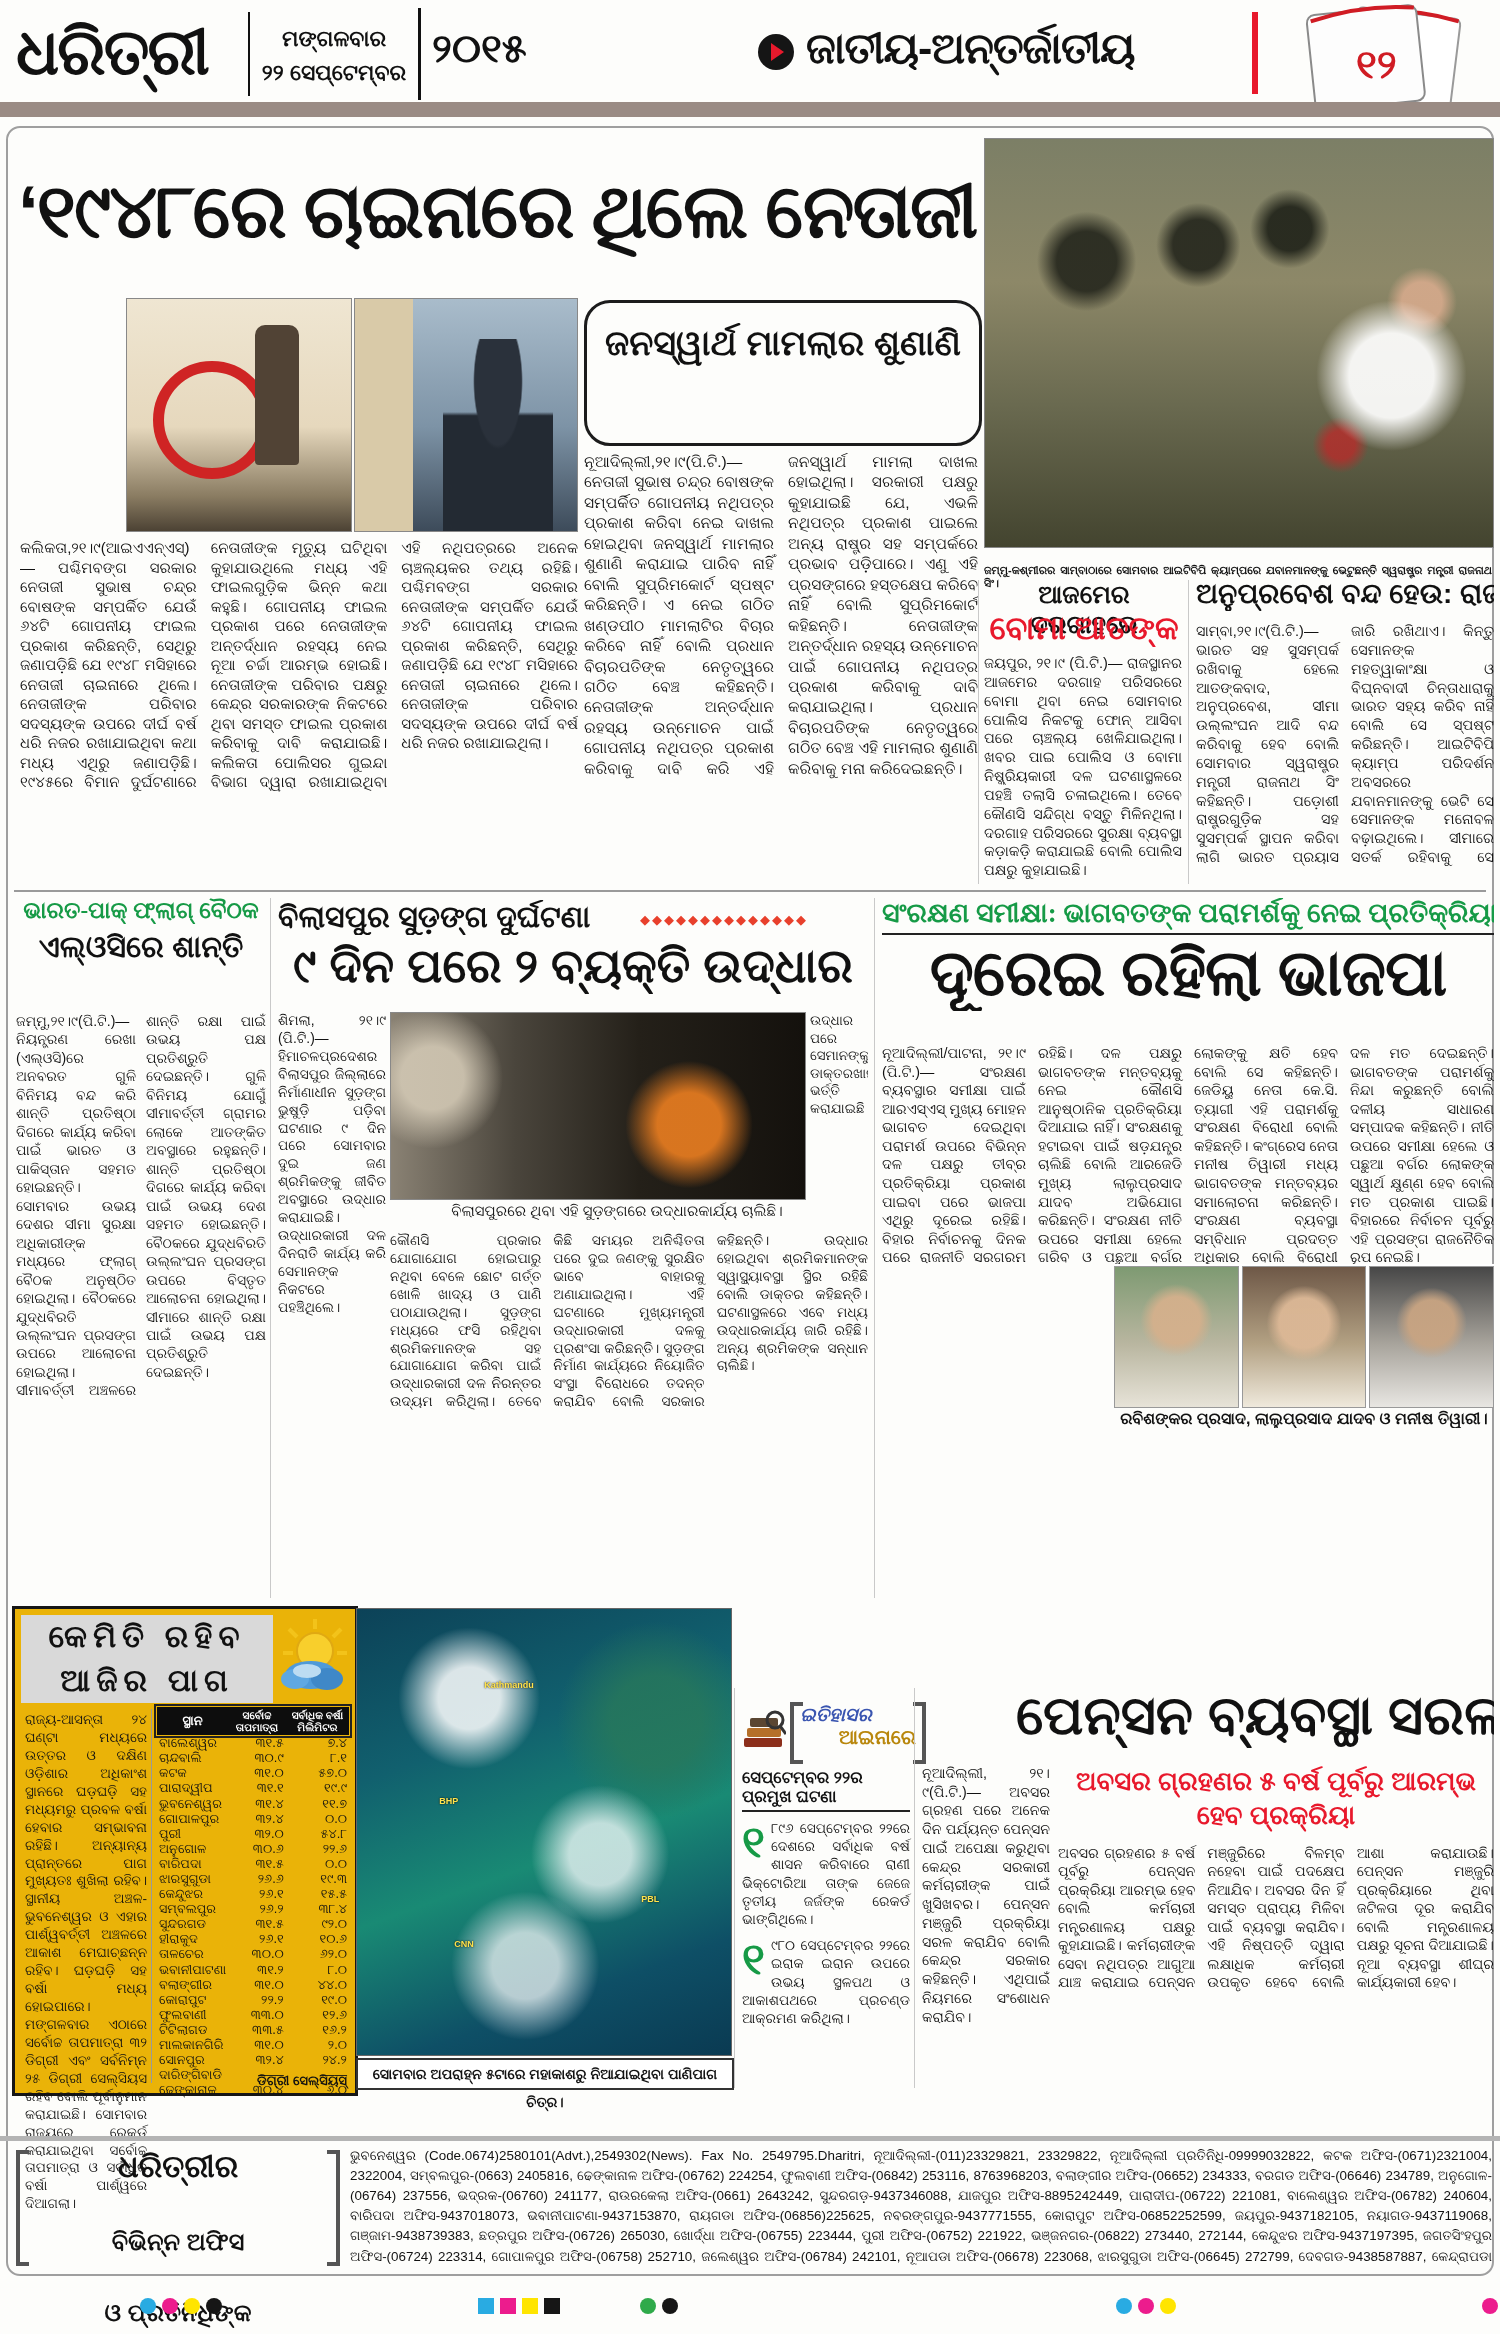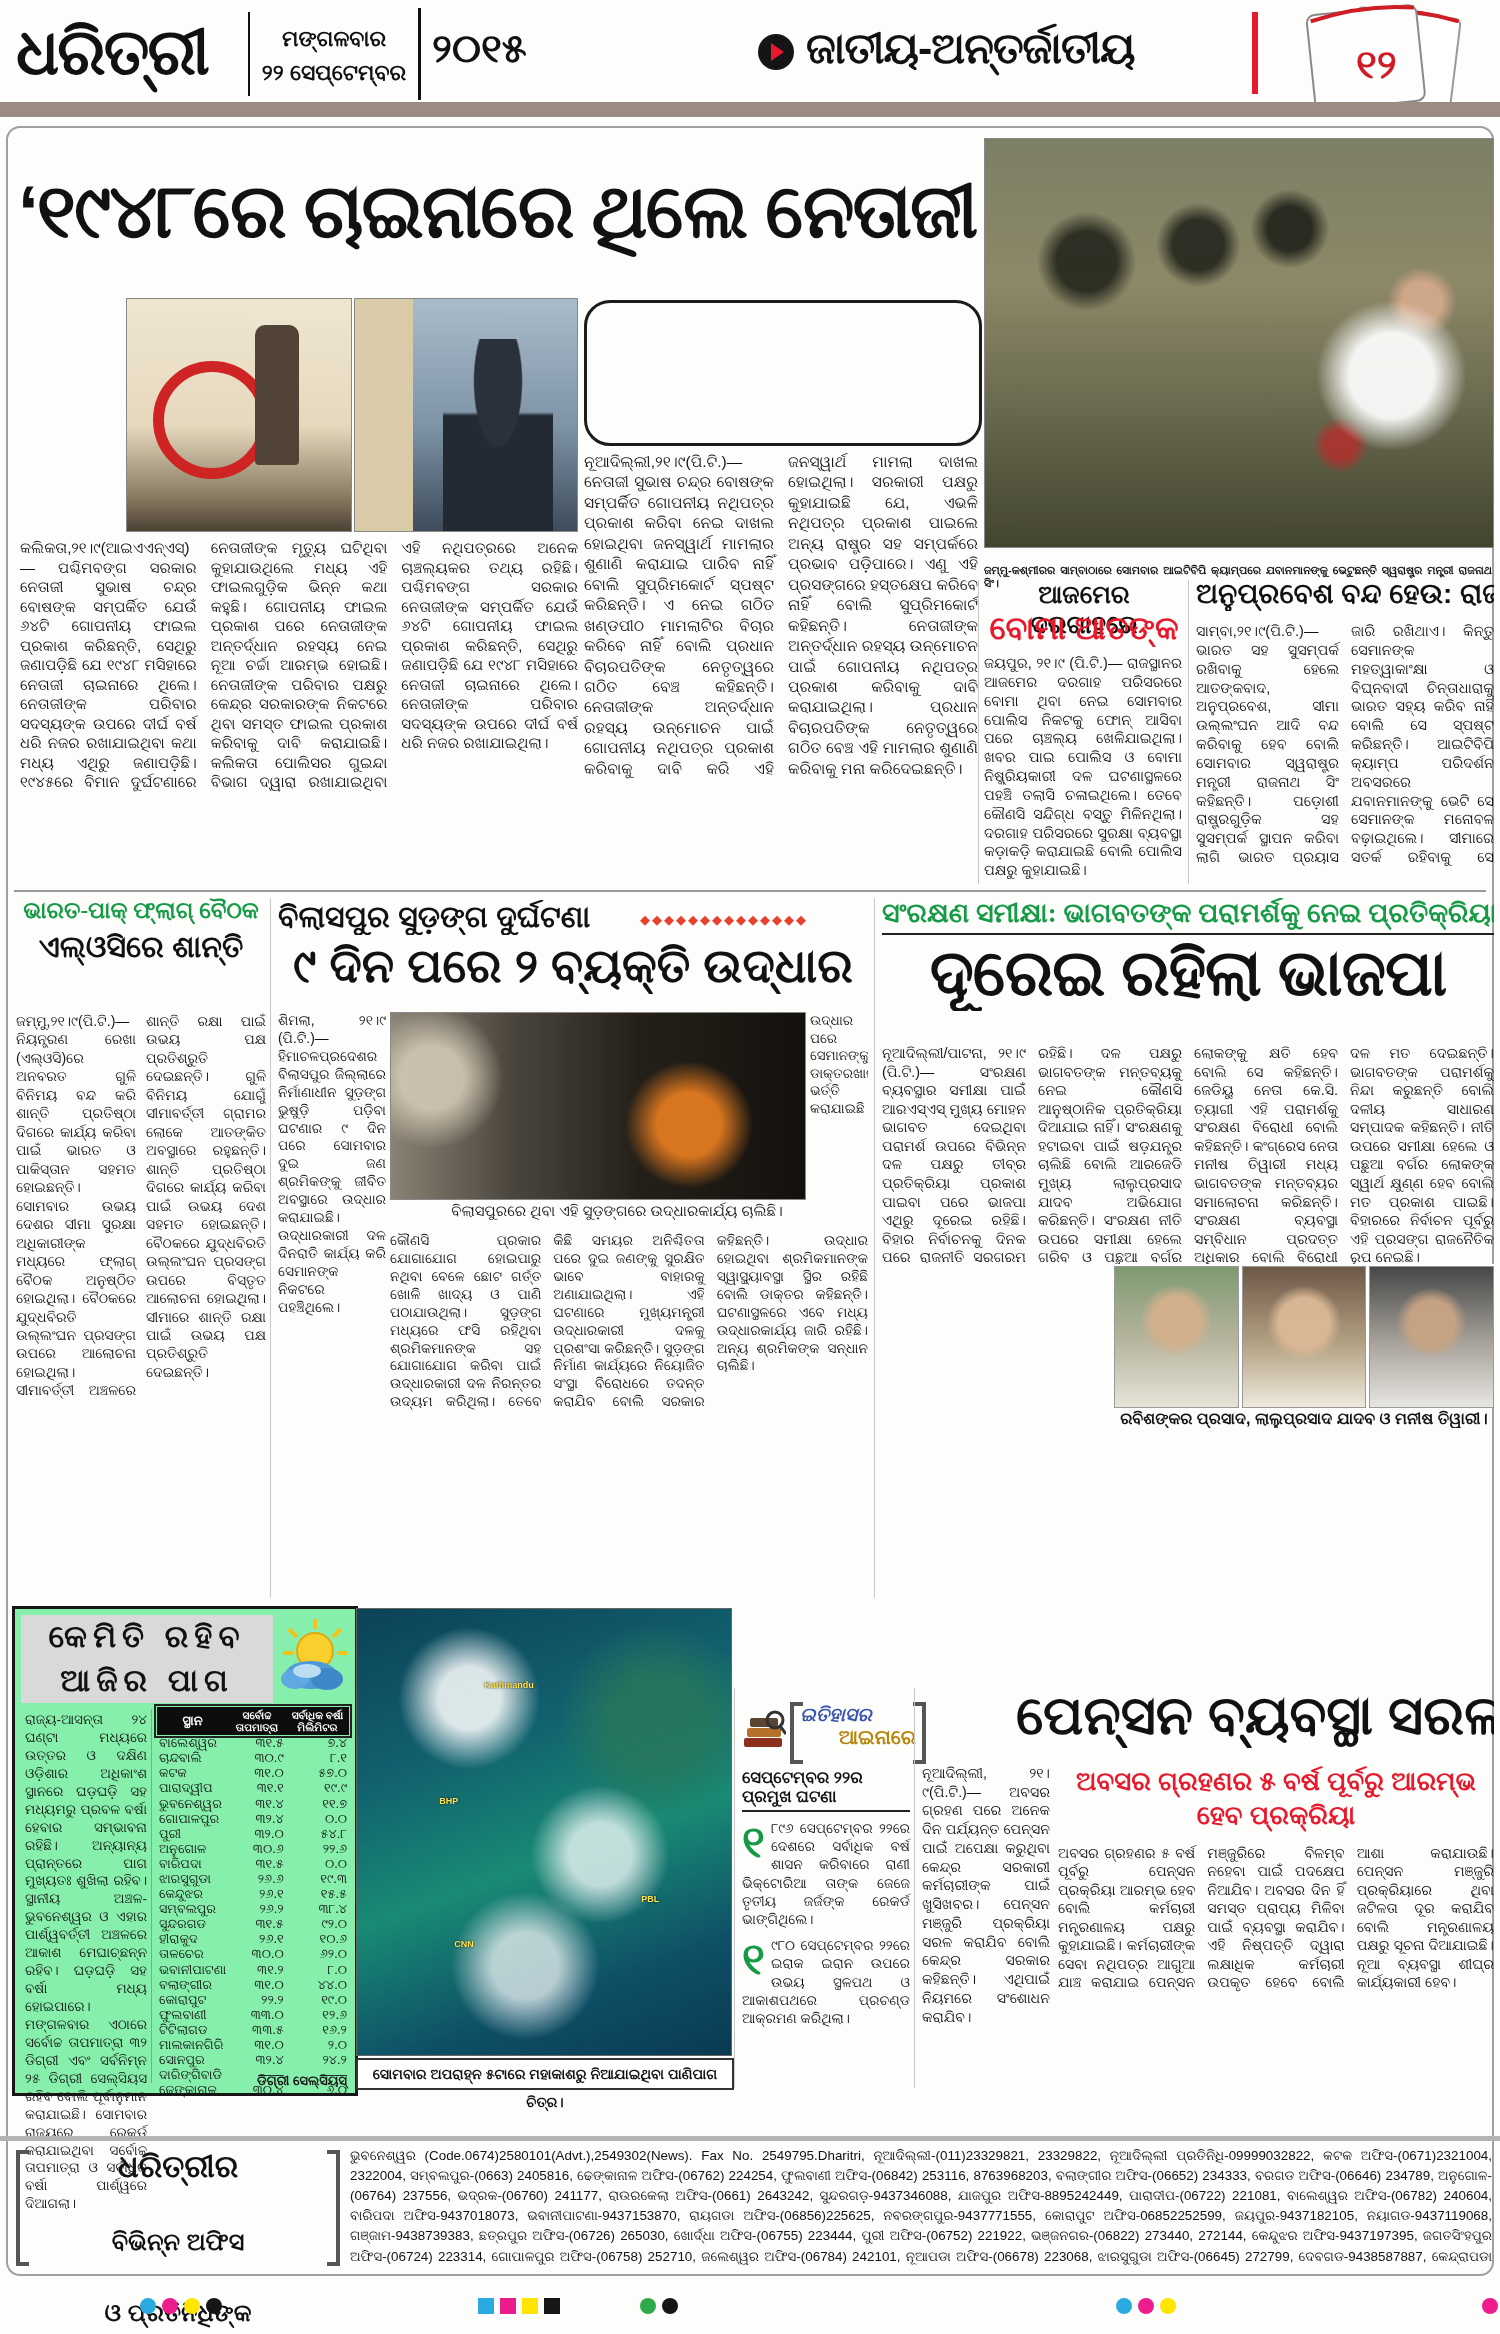--- a/index.html
+++ b/index.html
@@ -83,21 +83,21 @@
   #bjp-head{left:882px;top:936px;width:612px;font-size:64px;font-weight:900;letter-spacing:-1px;white-space:nowrap;}
   #bjp-body{left:882px;top:1044px;width:612px;height:554px;column-count:4;column-gap:12px;font-size:14.3px;line-height:1.3;}
   #bjp-photos{left:1114px;top:1264px;width:380px;height:142px;background:#fff;display:flex;gap:3px;padding-top:2px;}
   #bjp-photos .pp{flex:1;border:1px solid #999;}
   #pp1{background:radial-gradient(circle at 50% 38%, rgba(212,176,140,.95) 0 22%, rgba(0,0,0,0) 34%),linear-gradient(180deg,#7e9a72 0%,#b9b6a0 55%,#e7e3d8 100%);}
   #pp2{background:radial-gradient(circle at 50% 40%, rgba(220,184,150,.95) 0 24%, rgba(0,0,0,0) 36%),linear-gradient(180deg,#6e5847 0%,#b3a183 55%,#efe9dc 100%);}
   #pp3{background:radial-gradient(circle at 50% 40%, rgba(200,164,130,.95) 0 22%, rgba(0,0,0,0) 34%),linear-gradient(180deg,#474747 0%,#a8a49c 55%,#e8e6e2 100%);}
   #bjp-caption{left:1114px;top:1410px;width:380px;font-size:16px;font-weight:600;}
 
   
-  #weather-box{left:12px;top:1606px;width:340px;height:484px;border:3px solid #161616;background:#86efac;}
+  #weather-box{left:12px;top:1606px;width:340px;height:484px;border:3px solid #161616;background:#eab308;}
   #weather-title{position:absolute;left:6px;top:6px;width:252px;height:88px;background:#d9d9d9;font-size:31px;font-weight:900;letter-spacing:6px;line-height:44px;text-align:center;}
   #weather-icon{position:absolute;left:262px;top:8px;width:70px;height:84px;}
   #weather-narrative{position:absolute;left:10px;top:102px;width:122px;height:372px;font-size:13.6px;line-height:1.32;text-align:justify;}
   #weather-sep{position:absolute;left:136px;top:100px;width:1px;height:374px;background:#999;}
   #weather-table{position:absolute;left:142px;top:98px;width:192px;border-collapse:collapse;}
   #weather-table th{background:#0d0d0d;color:#fff;font-size:10.5px;font-weight:700;padding:2px 2px;line-height:1.15;}
   #weather-table th.place{font-size:13px;}
   #weather-table td{font-size:12.8px;padding:0 2px;line-height:15.1px;white-space:nowrap;}
   #weather-table td.num{text-align:right;}
   #weather-foot{position:absolute;right:8px;bottom:4px;font-size:13px;font-weight:700;}
@@ -184,20 +184,21 @@
 <div class="abs ctr clip" id="lead-headline">‘୧୯୪୮ରେ ଚାଇନାରେ ଥିଲେ ନେତାଜୀ’</div>
 <div class="abs photo" id="lead-photo-a">
     <div class="ring"></div>
     <div class="statue"></div>
   </div>
 <div class="abs photo" id="lead-photo-b">
     <div class="strip"></div>
     <div class="fig"></div>
   </div>
 <div class="abs ctr" id="sc-box">
+  <div class="h">ଜନସ୍ୱାର୍ଥ ମାମଲାର ଶୁଣାଣି</div>
 </div>
 <div class="abs just clip" id="sc-body">ନୂଆଦିଲ୍ଲୀ,୨୧।୯(ପି.ଟି.)— ନେତାଜୀ ସୁଭାଷ ଚନ୍ଦ୍ର ବୋଷଙ୍କ ସମ୍ପର୍କିତ ଗୋପନୀୟ ନଥିପତ୍ର ପ୍ରକାଶ କରିବା ନେଇ ଦାଖଲ ହୋଇଥିବା ଜନସ୍ୱାର୍ଥ ମାମଲାର ଶୁଣାଣି କରାଯାଇ ପାରିବ ନାହିଁ ବୋଲି ସୁପ୍ରିମକୋର୍ଟ ସ୍ପଷ୍ଟ କରିଛନ୍ତି। ଏ ନେଇ ଗଠିତ ଖଣ୍ଡପୀଠ ମାମଲାଟିର ବିଚାର କରିବେ ନାହିଁ ବୋଲି ପ୍ରଧାନ ବିଚାରପତିଙ୍କ ନେତୃତ୍ୱରେ ଗଠିତ ବେଞ୍ଚ କହିଛନ୍ତି। ନେତାଜୀଙ୍କ ଅନ୍ତର୍ଦ୍ଧାନ ରହସ୍ୟ ଉନ୍ମୋଚନ ପାଇଁ ଗୋପନୀୟ ନଥିପତ୍ର ପ୍ରକାଶ କରିବାକୁ ଦାବି କରି ଏହି ଜନସ୍ୱାର୍ଥ ମାମଲା ଦାଖଲ ହୋଇଥିଲା। ସରକାରୀ ପକ୍ଷରୁ କୁହାଯାଇଛି ଯେ, ଏଭଳି ନଥିପତ୍ର ପ୍ରକାଶ ପାଇଲେ ଅନ୍ୟ ରାଷ୍ଟ୍ର ସହ ସମ୍ପର୍କରେ ପ୍ରଭାବ ପଡ଼ିପାରେ। ଏଣୁ ଏହି ପ୍ରସଙ୍ଗରେ ହସ୍ତକ୍ଷେପ କରିବେ ନାହିଁ ବୋଲି ସୁପ୍ରିମକୋର୍ଟ କହିଛନ୍ତି। ନେତାଜୀଙ୍କ ଅନ୍ତର୍ଦ୍ଧାନ ରହସ୍ୟ ଉନ୍ମୋଚନ ପାଇଁ ଗୋପନୀୟ ନଥିପତ୍ର ପ୍ରକାଶ କରିବାକୁ ଦାବି କରାଯାଇଥିଲା। ପ୍ରଧାନ ବିଚାରପତିଙ୍କ ନେତୃତ୍ୱରେ ଗଠିତ ବେଞ୍ଚ ଏହି ମାମଲାର ଶୁଣାଣି କରିବାକୁ ମନା କରିଦେଇଛନ୍ତି।</div>
 <div class="abs just clip" id="lead-body">କଲିକତା,୨୧।୯(ଆଇଏଏନ୍‌ଏସ୍)— ପଶ୍ଚିମବଙ୍ଗ ସରକାର ନେତାଜୀ ସୁଭାଷ ଚନ୍ଦ୍ର ବୋଷଙ୍କ ସମ୍ପର୍କିତ ଯେଉଁ ୬୪ଟି ଗୋପନୀୟ ଫାଇଲ ପ୍ରକାଶ କରିଛନ୍ତି, ସେଥିରୁ ଜଣାପଡ଼ିଛି ଯେ ୧୯୪୮ ମସିହାରେ ନେତାଜୀ ଚାଇନାରେ ଥିଲେ। ନେତାଜୀଙ୍କ ପରିବାର ସଦସ୍ୟଙ୍କ ଉପରେ ଦୀର୍ଘ ବର୍ଷ ଧରି ନଜର ରଖାଯାଇଥିବା କଥା ମଧ୍ୟ ଏଥିରୁ ଜଣାପଡ଼ିଛି। ୧୯୪୫ରେ ବିମାନ ଦୁର୍ଘଟଣାରେ ନେତାଜୀଙ୍କ ମୃତ୍ୟୁ ଘଟିଥିବା କୁହାଯାଉଥିଲେ ମଧ୍ୟ ଏହି ଫାଇଲଗୁଡ଼ିକ ଭିନ୍ନ କଥା କହୁଛି। ଗୋପନୀୟ ଫାଇଲ ପ୍ରକାଶ ପରେ ନେତାଜୀଙ୍କ ଅନ୍ତର୍ଦ୍ଧାନ ରହସ୍ୟ ନେଇ ନୂଆ ଚର୍ଚ୍ଚା ଆରମ୍ଭ ହୋଇଛି। ନେତାଜୀଙ୍କ ପରିବାର ପକ୍ଷରୁ କେନ୍ଦ୍ର ସରକାରଙ୍କ ନିକଟରେ ଥିବା ସମସ୍ତ ଫାଇଲ ପ୍ରକାଶ କରିବାକୁ ଦାବି କରାଯାଇଛି। କଲିକତା ପୋଲିସର ଗୁଇନ୍ଦା ବିଭାଗ ଦ୍ୱାରା ରଖାଯାଇଥିବା ଏହି ନଥିପତ୍ରରେ ଅନେକ ଚାଞ୍ଚଲ୍ୟକର ତଥ୍ୟ ରହିଛି। ପଶ୍ଚିମବଙ୍ଗ ସରକାର ନେତାଜୀଙ୍କ ସମ୍ପର୍କିତ ଯେଉଁ ୬୪ଟି ଗୋପନୀୟ ଫାଇଲ ପ୍ରକାଶ କରିଛନ୍ତି, ସେଥିରୁ ଜଣାପଡ଼ିଛି ଯେ ୧୯୪୮ ମସିହାରେ ନେତାଜୀ ଚାଇନାରେ ଥିଲେ। ନେତାଜୀଙ୍କ ପରିବାର ସଦସ୍ୟଙ୍କ ଉପରେ ଦୀର୍ଘ ବର୍ଷ ଧରି ନଜର ରଖାଯାଇଥିଲା।</div>
 
 <div class="abs photo" id="big-photo"></div>
 <div class="abs just clip" id="big-caption">ଜମ୍ମୁ-କଶ୍ମୀରର ସାମ୍ବାଠାରେ ସୋମବାର ଆଇଟିବିପି କ୍ୟାମ୍ପରେ ଯବାନମାନଙ୍କୁ ଭେଟୁଛନ୍ତି ସ୍ୱରାଷ୍ଟ୍ର ମନ୍ତ୍ରୀ ରାଜନାଥ ସିଂ।</div>
 <div class="abs" id="v-ajmer-l"></div>
 <div class="abs ctr clip" id="ajmer-head1">ଆଜମେର ଦରଗାହରେ</div>
 <div class="abs ctr clip" id="ajmer-head2">ବୋମା ଆତଙ୍କ</div>
 <div class="abs just clip" id="ajmer-body">ଜୟପୁର, ୨୧।୯ (ପି.ଟି.)— ରାଜସ୍ଥାନର ଆଜମେର ଦରଗାହ ପରିସରରେ ବୋମା ଥିବା ନେଇ ସୋମବାର ପୋଲିସ ନିକଟକୁ ଫୋନ୍ ଆସିବା ପରେ ଚାଞ୍ଚଲ୍ୟ ଖେଳିଯାଇଥିଲା। ଖବର ପାଇ ପୋଲିସ ଓ ବୋମା ନିଷ୍କ୍ରିୟକାରୀ ଦଳ ଘଟଣାସ୍ଥଳରେ ପହଞ୍ଚି ତଲାସି ଚଳାଇଥିଲେ। ତେବେ କୌଣସି ସନ୍ଦିଗ୍ଧ ବସ୍ତୁ ମିଳିନଥିଲା। ଦରଗାହ ପରିସରରେ ସୁରକ୍ଷା ବ୍ୟବସ୍ଥା କଡ଼ାକଡ଼ି କରାଯାଇଛି ବୋଲି ପୋଲିସ ପକ୍ଷରୁ କୁହାଯାଇଛି।</div>

